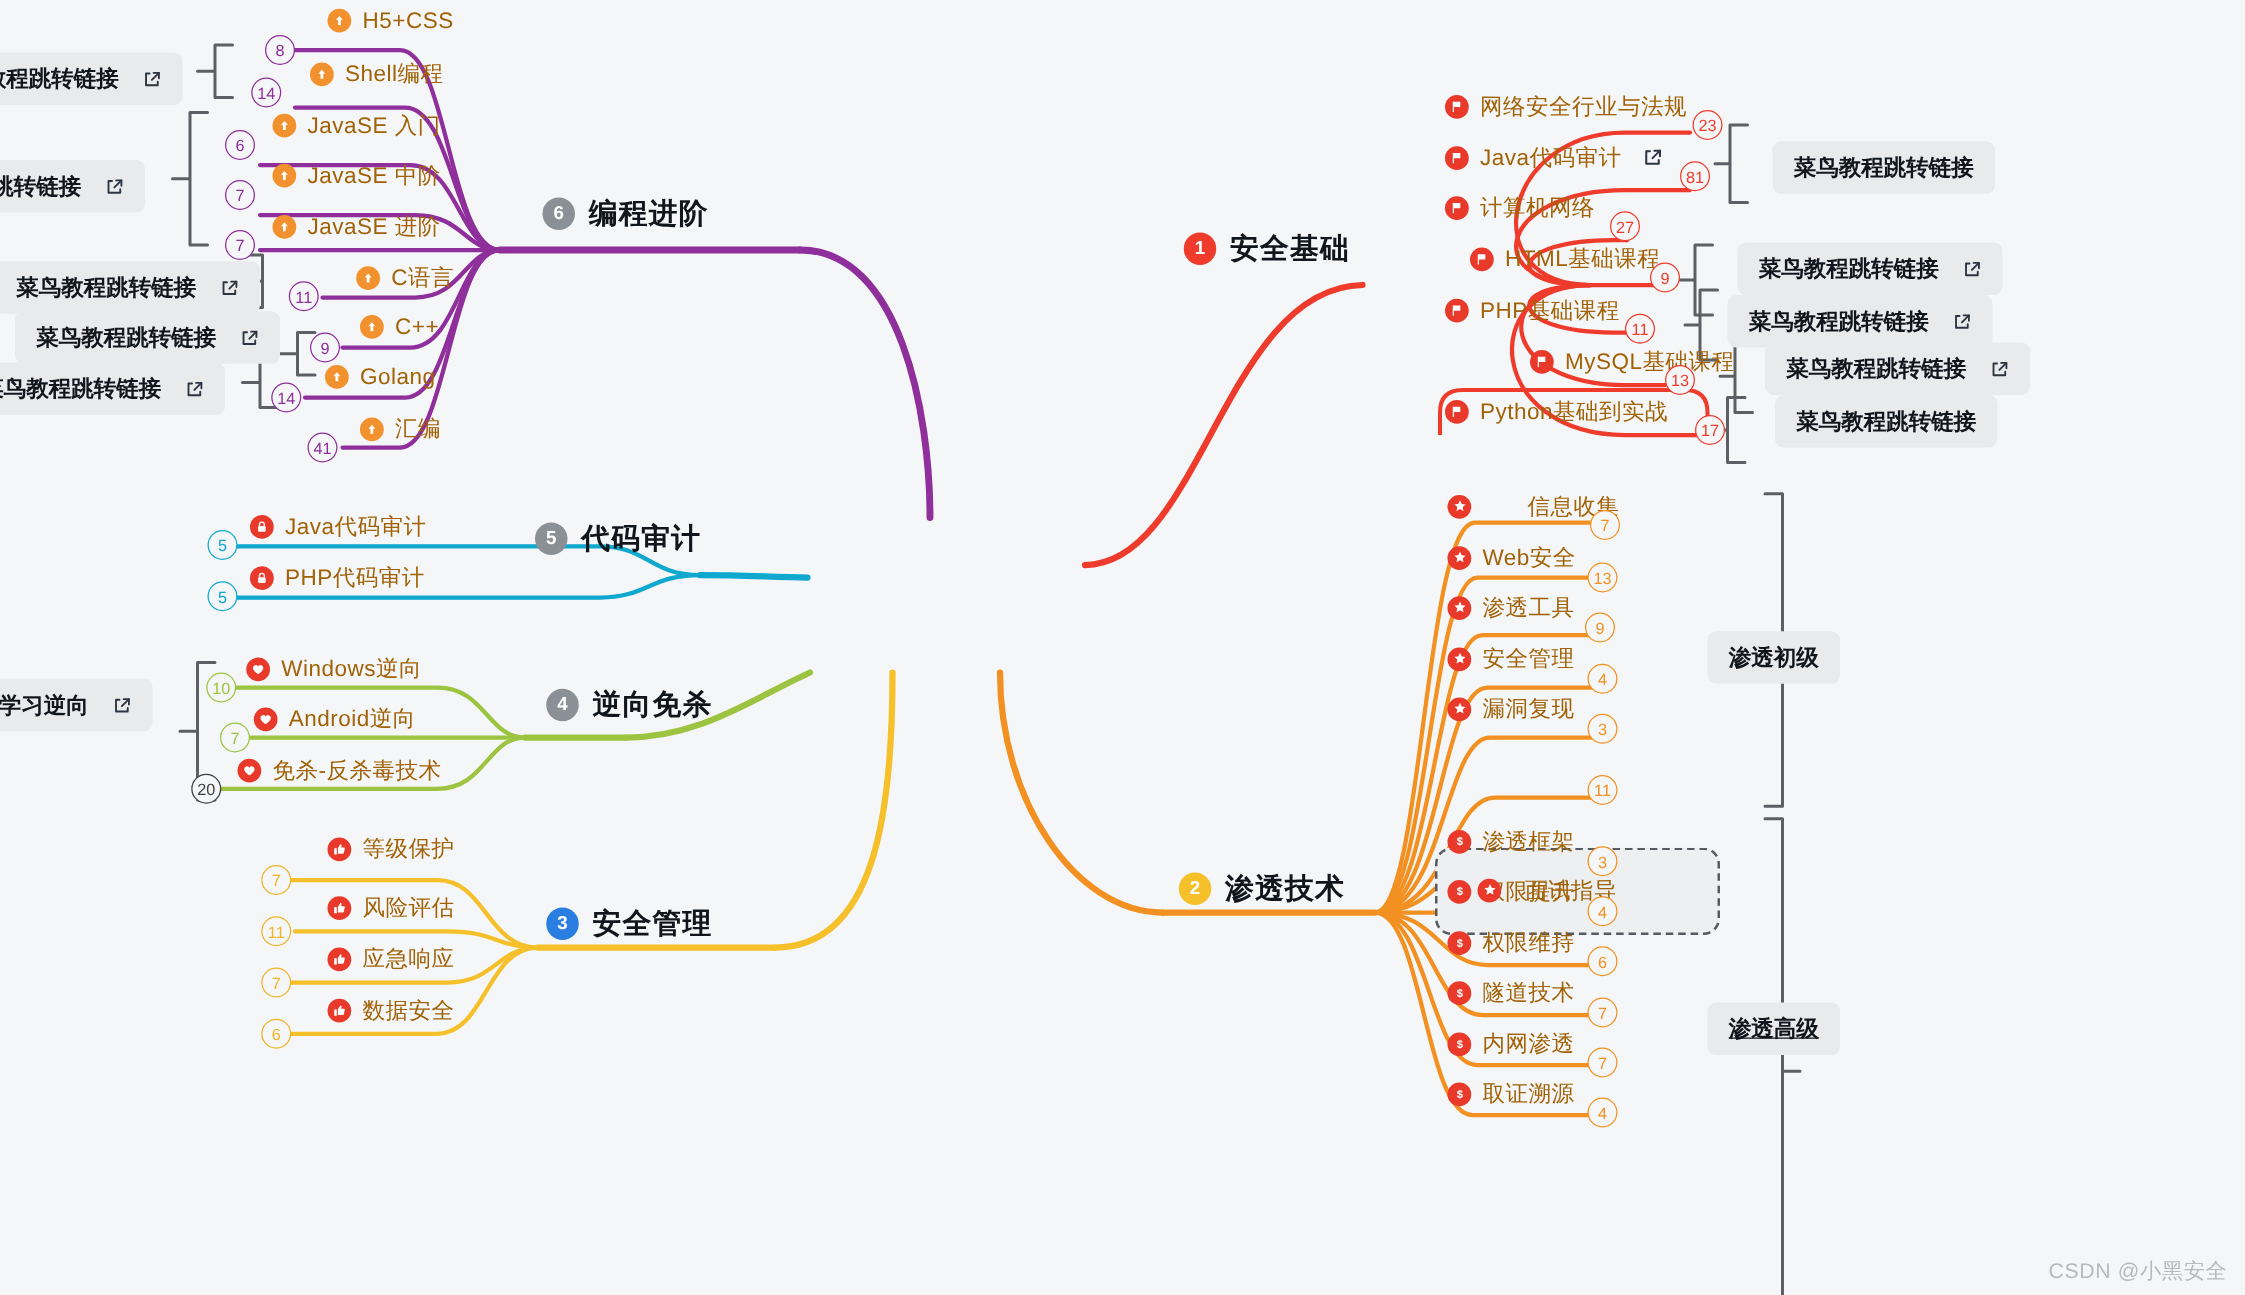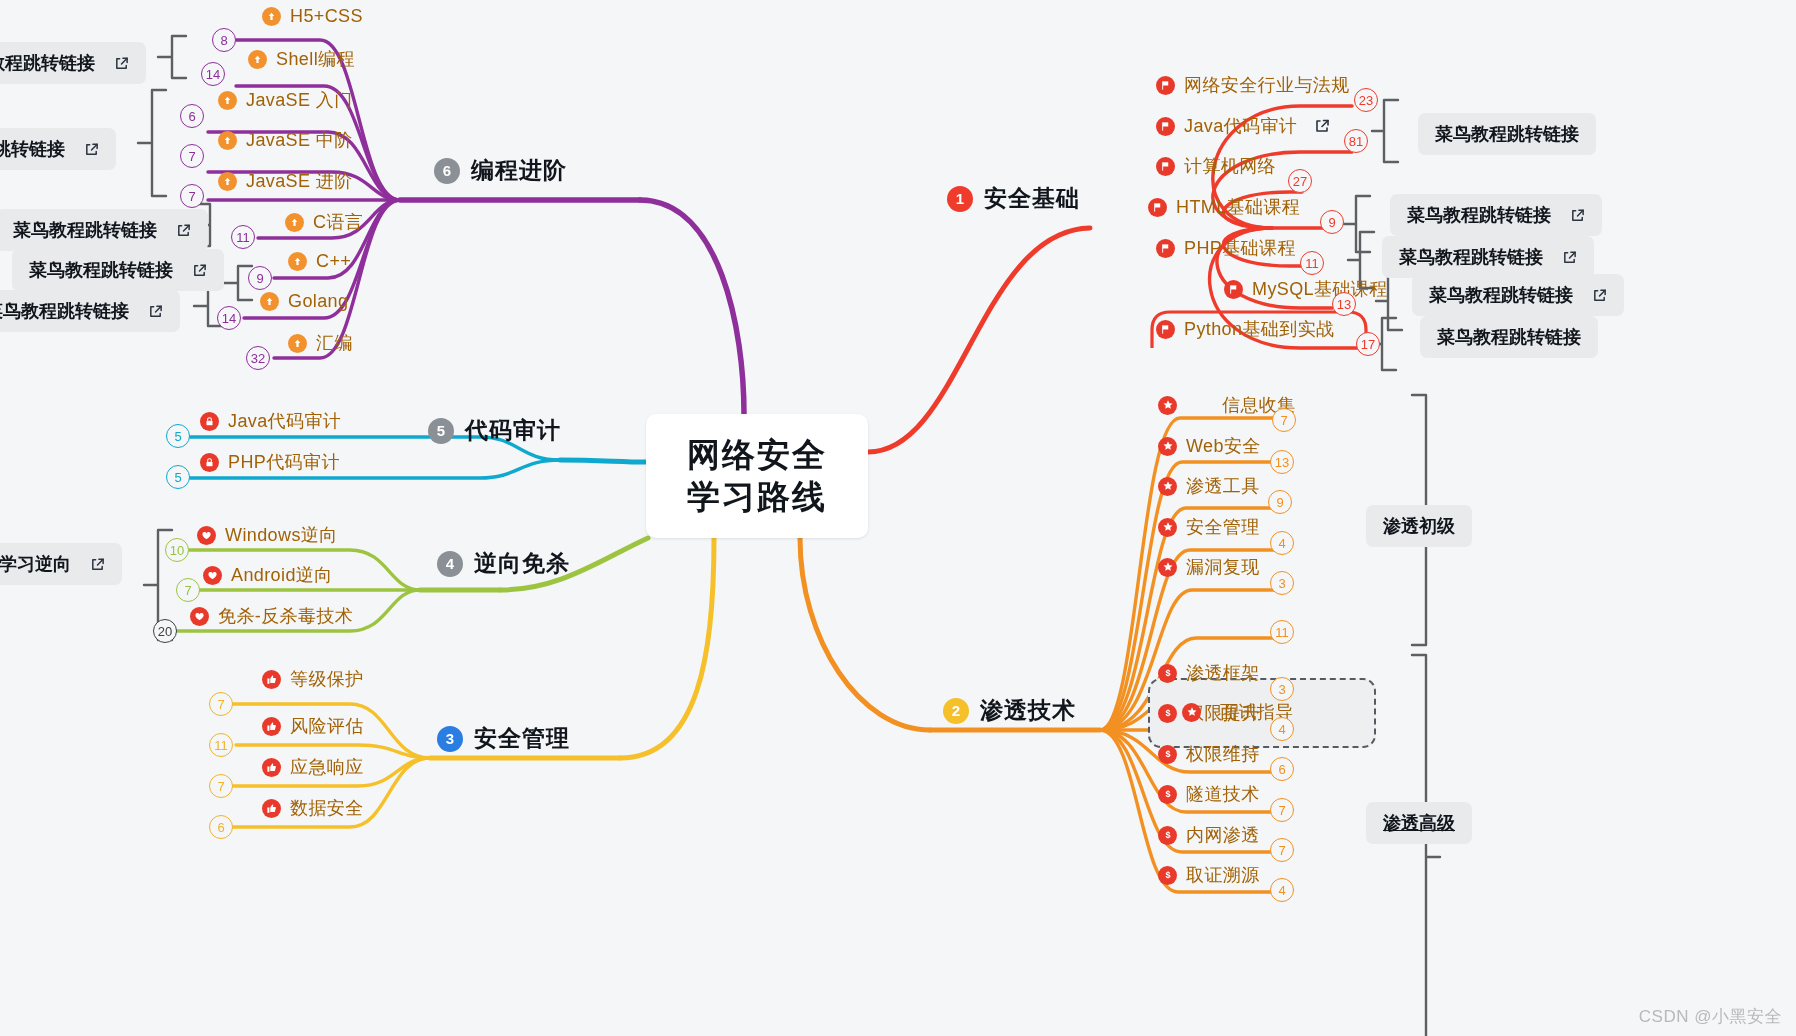--- a/index.html
+++ b/index.html
@@ -220,24 +220,20 @@
       <path d="M186 36 L172 36 L172 78 L186 78 M172 57 L158 57"></path>
       <path d="M166 90 L152 90 L152 196 L166 196 M152 143 L138 143"></path>
       <path d="M208 204 L222 204 L222 246 L208 246 M222 225 L208 225" transform="translate(-12,0)"></path>
       <path d="M252 266 L238 266 L238 300 L252 300 M238 283 L224 283"></path>
       <path d="M226 290 L212 290 L212 330 L226 330 M212 310 L198 310" transform="translate(-4,-4)"></path>
 
       <path d="M172 530 L158 530 L158 640 L172 640 M158 585 L144 585"></path>
     </g>
   </svg>
 
-  <div class="root-node">
-    <div class="root-line">网络安全</div>
-    <div class="root-line">学习路线</div>
-  </div>
 
   <div class="branch-label" style="left:947px; top:183px;">
     <div class="branch-badge" style="background:#ef3b2c;">1</div>
     <div class="branch-title">安全基础</div>
   </div>
 
   <div class="branch-label" style="left:943px; top:695px;">
     <div class="branch-badge" style="background:#f5c029;">2</div>
     <div class="branch-title">渗透技术</div>
   </div>
@@ -295,21 +291,21 @@
     <span class="leaf-icon">
         <svg width="11" height="11" viewBox="0 0 16 16">
           <path fill="#fff" d="M4 2h8v6H4z"></path>
           <rect x="3.2" y="2" width="1.4" height="12" fill="#fff"></rect>
         </svg>
       </span>
     <span class="leaf-text">计算机网络</span>
   </div>
   <div class="count" style="left:1288px; top:169px; color:#ef3b2c;">27</div>
 
-  <div class="leaf" style="left:1148px; top:195px;">
+  <div class="leaf" style="left:1176px; top:195px;">
     <span class="leaf-icon">
         <svg width="11" height="11" viewBox="0 0 16 16">
           <path fill="#fff" d="M4 2h8v6H4z"></path>
           <rect x="3.2" y="2" width="1.4" height="12" fill="#fff"></rect>
         </svg>
       </span>
     <span class="leaf-text">HTML基础课程</span>
   </div>
   <div class="count" style="left:1320px; top:210px; color:#ef3b2c;">9</div>
 
@@ -696,21 +692,21 @@
   <div class="count" style="left:217px; top:306px; color:#8e2f9b;">14</div>
 
   <div class="leaf" style="left:288px; top:331px;">
     <span class="leaf-icon" style="background:#f2922e;">
         <svg width="11" height="11" viewBox="0 0 16 16">
           <path fill="#fff" d="M8 2.6l4 4.6h-2.4V13H6.4V7.2H4z"></path>
         </svg>
       </span>
     <span class="leaf-text">汇编</span>
   </div>
-  <div class="count" style="left:246px; top:346px; color:#8e2f9b;">32</div>
+  <div class="count" style="left:246px; top:346px; color:#8e2f9b;">41</div>
 
   <div class="pill" style="left:-48px; top:42px;">
     <span>乌教程跳转链接</span>
     <span class="leaf-ext">
         <svg width="15" height="15" viewBox="0 0 16 16" fill="none" stroke="#2b3440" stroke-width="1.6" stroke-linecap="round" stroke-linejoin="round">
           <path d="M6 3H3v10h10v-3"></path>
           <path d="M9.5 2.5H14V7"></path>
           <path d="M14 2.5L8 8.5"></path>
         </svg>
       </span>

